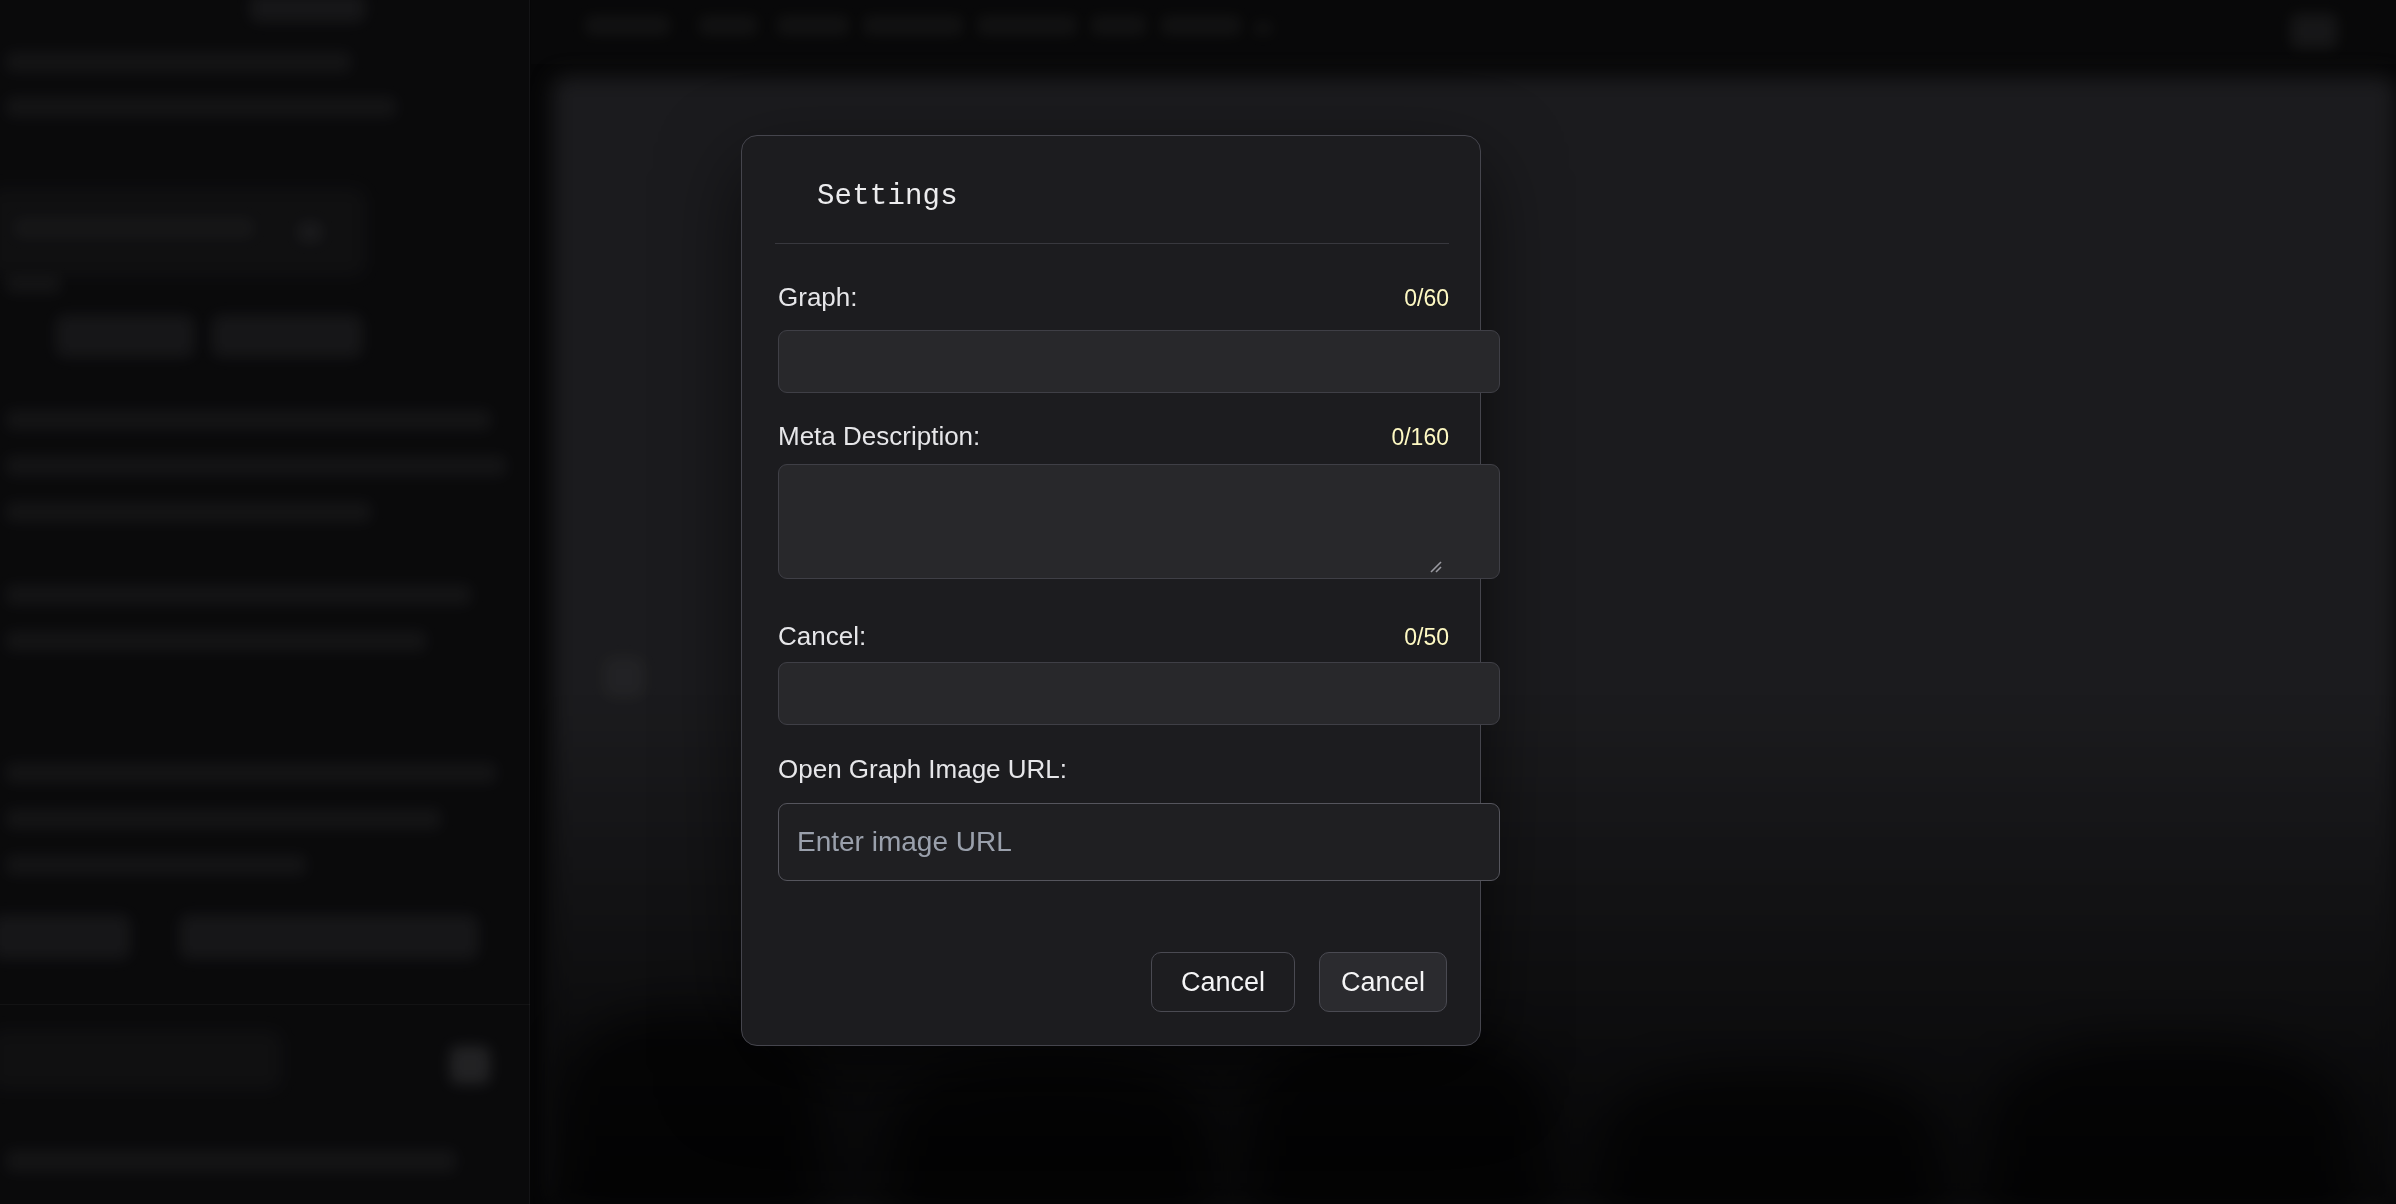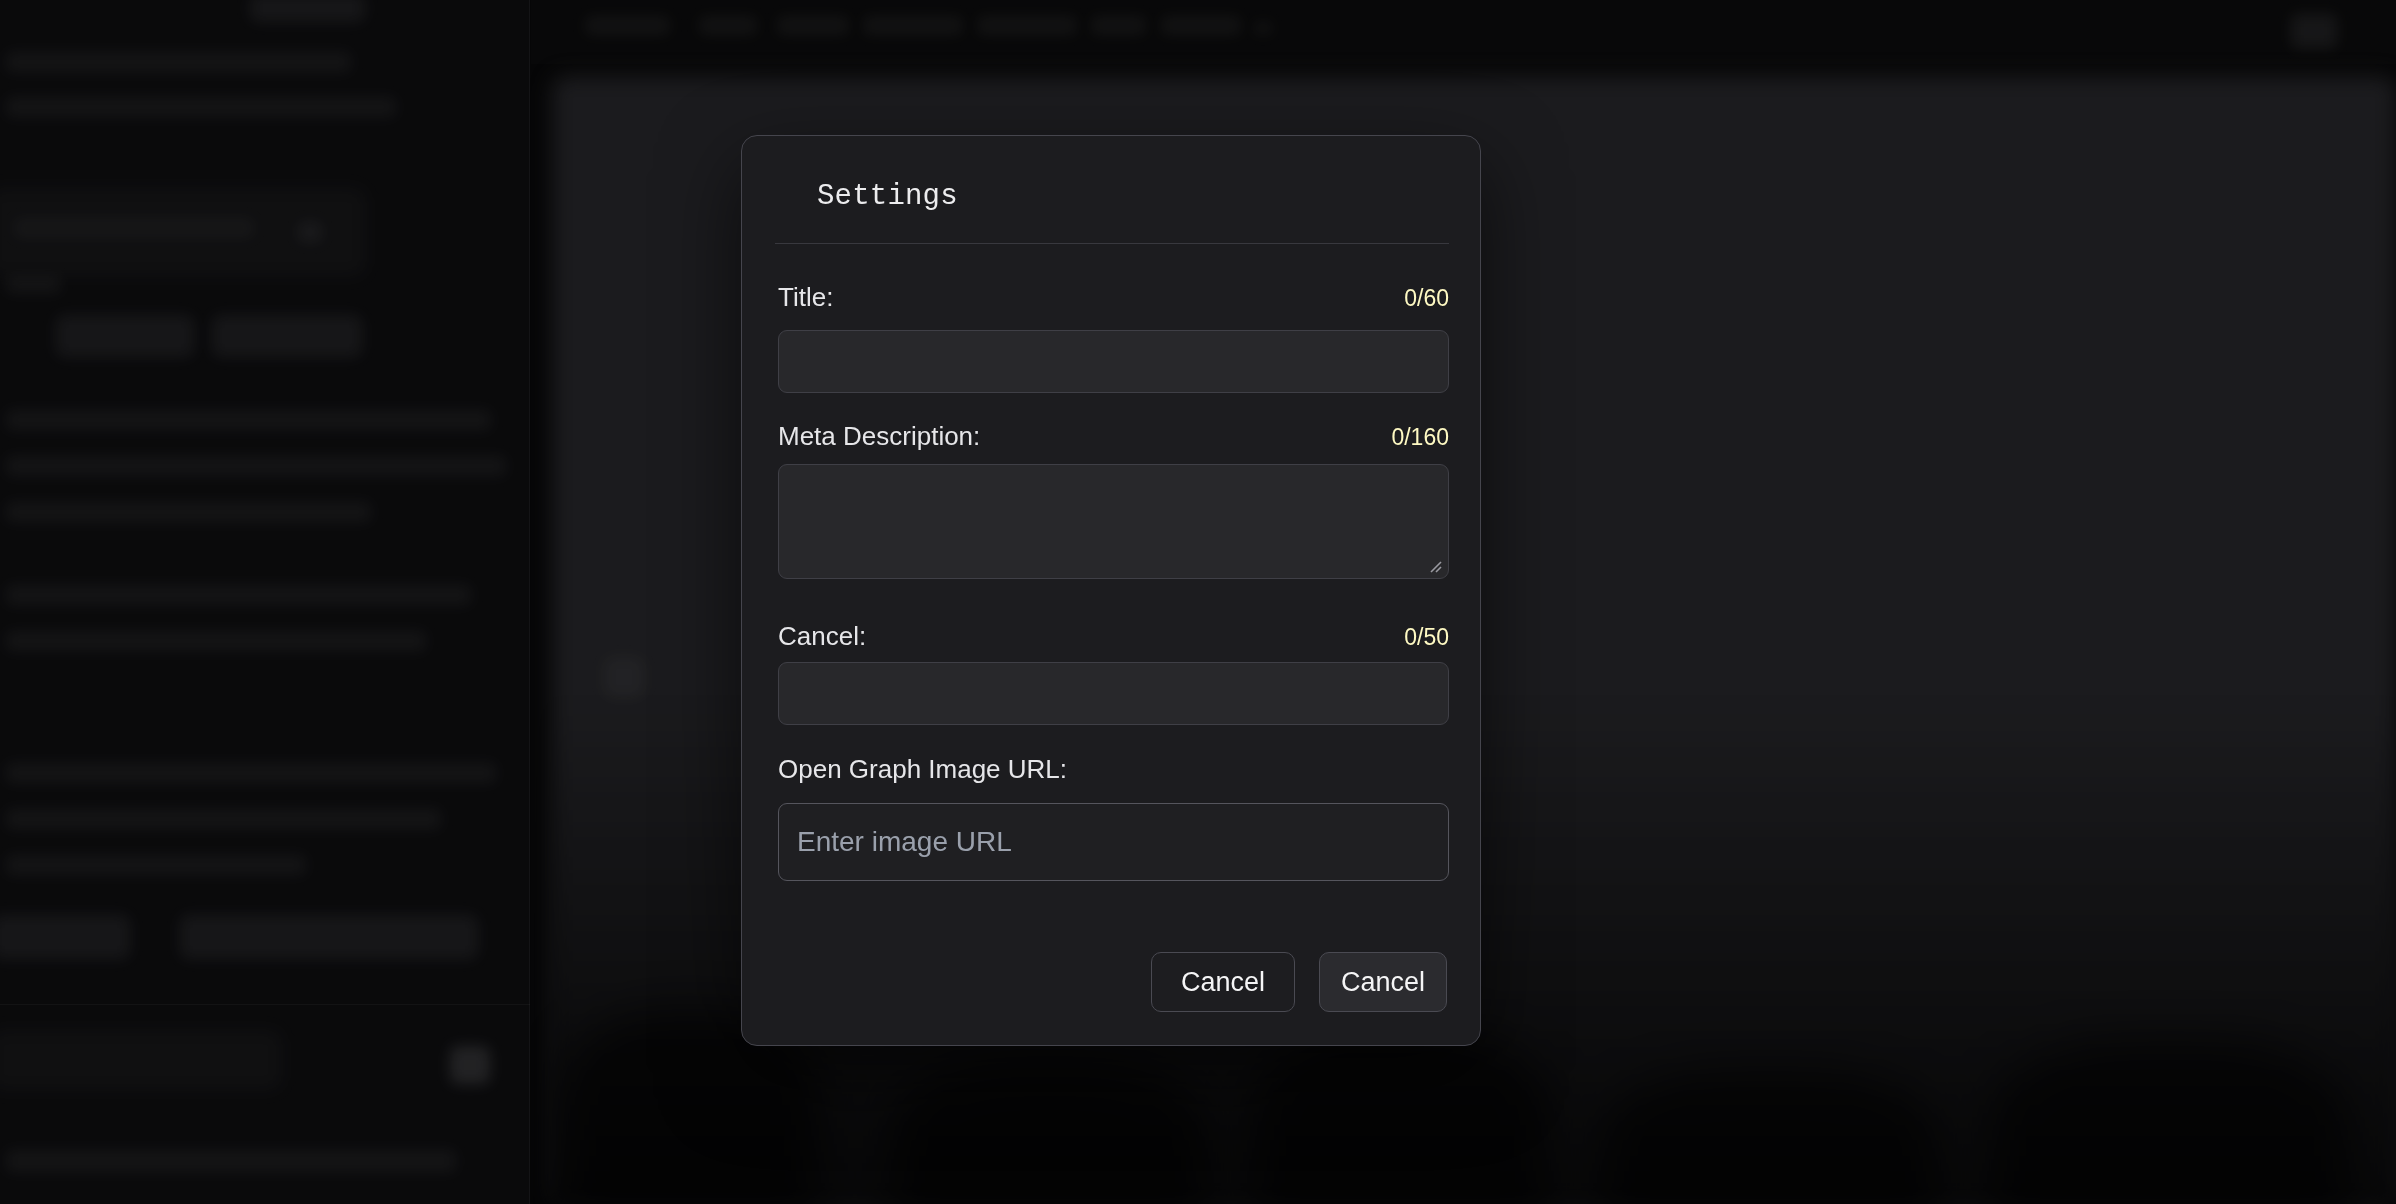--- a/index.html
+++ b/index.html
@@ -62,21 +62,21 @@
     background:#38383e;
   }
   .label-row {
     position:absolute; left:36px; width:671px; display:flex;
     justify-content:space-between; align-items:baseline;
   }
   .field-label { font-size:26px; color:#e6e6e9; }
   .field-counter { font-size:23px; color:#fef9c3; }
 
   .text-input, .text-area, .url-input {
-    position:absolute; left:36px; width:671px;
+    position:absolute; left:36px; width:722px;
     background:#28282b; border:1px solid #3f3f46; border-radius:9px;
     color:#e8e8ea; font-size:28px; font-family:inherit;
     padding:0 18px; outline:none;
   }
   .text-area { padding:14px 18px; resize:none; }
   .url-input {
     background:#1f1f22; border:1px solid #55555d;
   }
   .url-input::placeholder { color:#9aa0ac; opacity:1; }
 
@@ -163,21 +163,21 @@
 </div>
 
 <div class="backdrop"></div>
 
 <div class="modal">
 
   <div class="modal-title">Settings</div>
   <div class="modal-divider"></div>
 
   <div class="label-row" style="top:146px;">
-    <span class="field-label">Title:</span>
+    <span class="field-label">Graph:</span>
     <span class="field-counter">0/60</span>
   </div>
   <input class="text-input" style="top: 194px; height: 63px;" type="text" value="">
 
   <div class="label-row" style="top:285px;gap:38px;">
     <span class="field-label">Meta Description:</span>
     <span class="field-counter">0/160</span>
   </div>
   <textarea class="text-area" style="top: 328px; height: 115px;"></textarea>
   <svg class="resize-handle" style="left:683px; top:420px;" width="18" height="18" viewBox="0 0 18 18">

